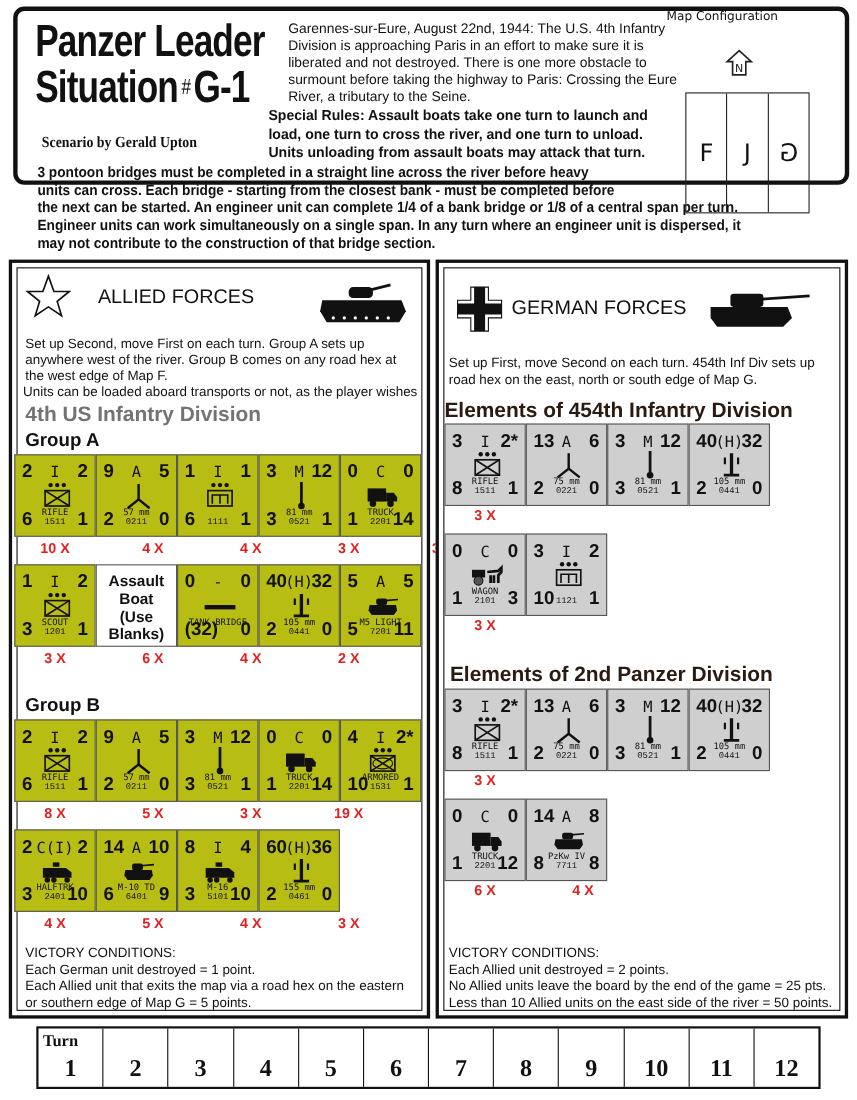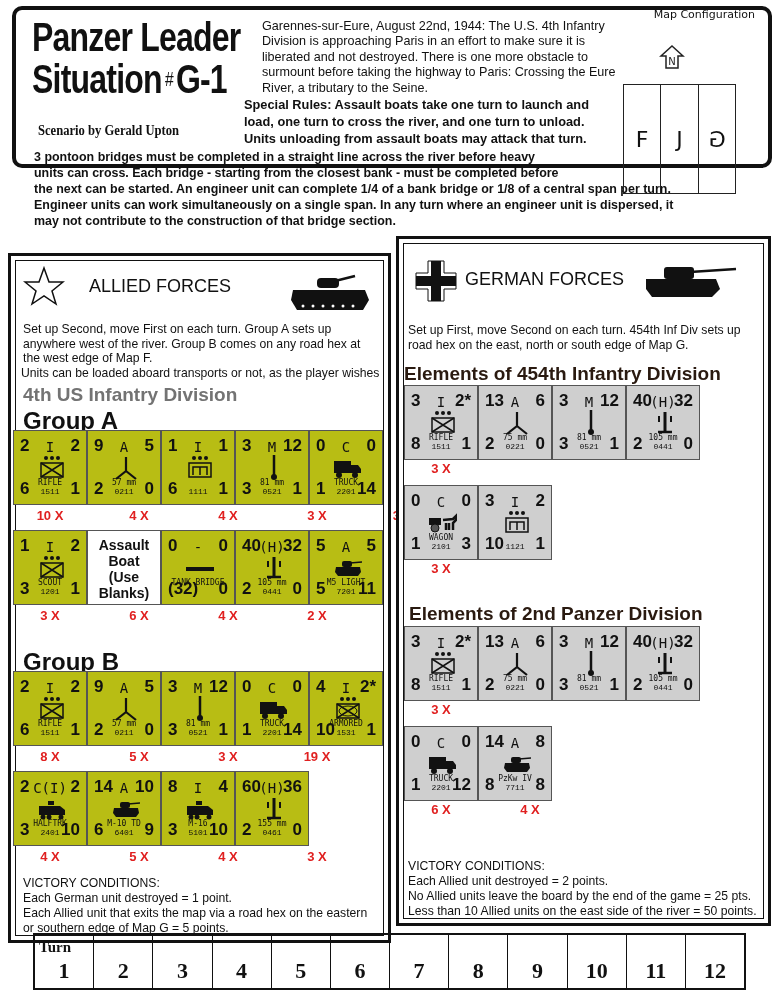--- a/index.html
+++ b/index.html
@@ -8,37 +8,37 @@
   
   .header { position: absolute; left: 12px; top: 6px; width: 760px; height: 162px; border: 4px solid #111; border-radius: 10px; background: #fff; }
   .title { position: absolute; left: 16px; top: 6px; font-family: "Liberation Sans", sans-serif; font-weight: 900; font-size: 41px; line-height: 42px; letter-spacing: -1px; transform: scaleX(0.78); transform-origin: left top; color: #111; }
   .title .hash { font-size: 20px; vertical-align: top; font-weight: 400; margin: 0 4px; }
   .byline { position: absolute; left: 22px; top: 113px; font-family: "Liberation Serif", serif; font-weight: bold; font-size: 14px; transform: scaleX(0.9); transform-origin: left top; }
   .intro { position: absolute; left: 246px; top: 9px; width: 370px; font-size: 12.6px; line-height: 15.4px; }
   .special { position: absolute; left: 228px; top: 86px; width: 385px; font-size: 13.2px; line-height: 17px; font-weight: bold; transform: scaleX(0.97); transform-origin: left top; }
   .rules { position: absolute; left: 18px; top: 139px; width: 740px; font-size: 13.4px; line-height: 16px; font-weight: bold; transform: scaleX(0.93); transform-origin: left top; }
   .rules .line { display: block; }
 
-  .mapconf { position: absolute; left: 625px; top: 8px; width: 130px; text-align: right; font-family: "DejaVu Sans", sans-serif; font-size: 11px; }
+  .mapconf { position: absolute; left: 606px; top: 8px; width: 130px; text-align: left; font-family: "DejaVu Sans", sans-serif; font-size: 11px; }
   .north { position: absolute; left: 659px; top: 44px; width: 26px; height: 26px; }
   .maps { position: absolute; left: 623px; top: 84px; width: 113px; height: 110px; border: 1.5px solid #222; display: flex; }
   .maps .m { flex: 1; border-right: 1.5px solid #222; display: flex; align-items: center; justify-content: center; font-size: 22px; font-family: "DejaVu Sans", sans-serif; }
   .maps .m:last-child { border-right: none; }
   .maps .m.flip { transform: scaleX(-1); }
 
   
   .panel { position: absolute; top: 236px; height: 690px; border: 3px solid #111; background: #fff; }
-  .panel.allied { left: 8px; width: 383px; margin-top: 17px; }
+  .panel.allied { left: 8px; width: 383px; }
   .panel.german { left: 396px; width: 375px; }
   .panel-inner { position: absolute; inset: 4px; border: 1.5px solid #111; }
 
   .force-title { position: absolute; font-size: 18px; }
   .force-desc { position: absolute; font-size: 12.2px; line-height: 14.6px; }
   .section-h { position: absolute; font-size: 19px; font-weight: bold; color: #2a1a10; }
-  .group-h { position: absolute; font-size: 24px; font-weight: bold; }
+  .group-h { position: absolute; font-size: 17px; font-weight: bold; }
 
   .counter-row { position: absolute; display: flex; }
   .counter { position: relative; width: 74px; height: 75px; border: 1px solid #555; display: block; }
   .allied .counter { background: #b8bd14; }
   .german .counter { background: #cfcfcf; }
   .counter.blank { background: #ffffff !important; border: 1px solid #555; }
   .counter .tl, .counter .tc, .counter .tr, .counter .bl, .counter .br { position: absolute; font-size: 17px; font-weight: bold; line-height: 18px; }
   .counter .tl { left: 6px; top: 6px; }
   .counter .tc { left: 0; right: 0; top: 7px; text-align: center; font-size: 14px; font-weight: normal; font-family: "DejaVu Sans Mono", monospace; }
   .counter .tr { right: 6px; top: 6px; }

